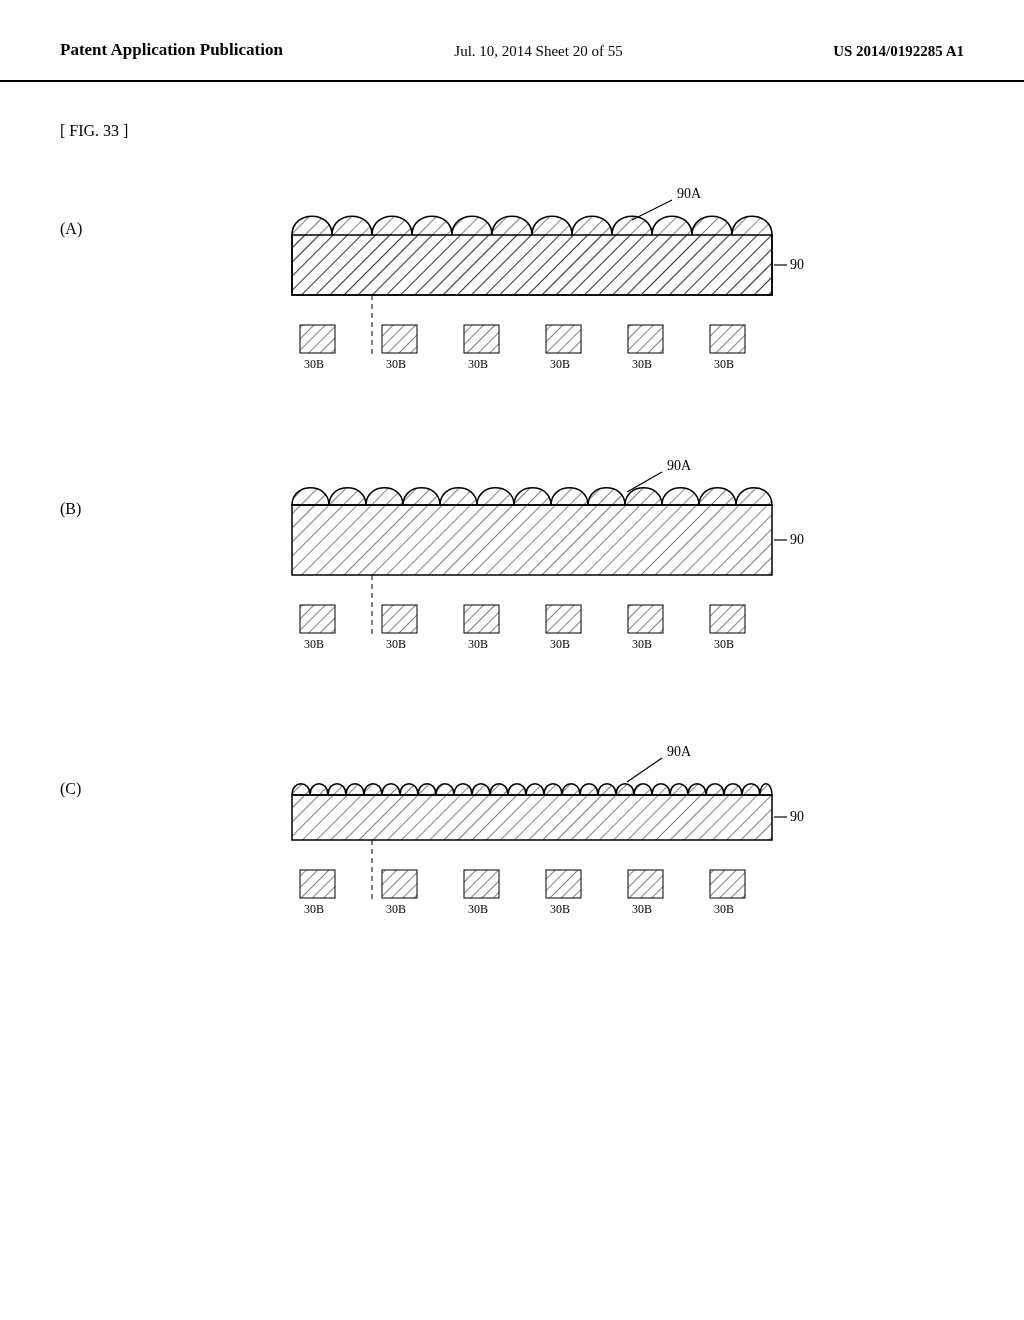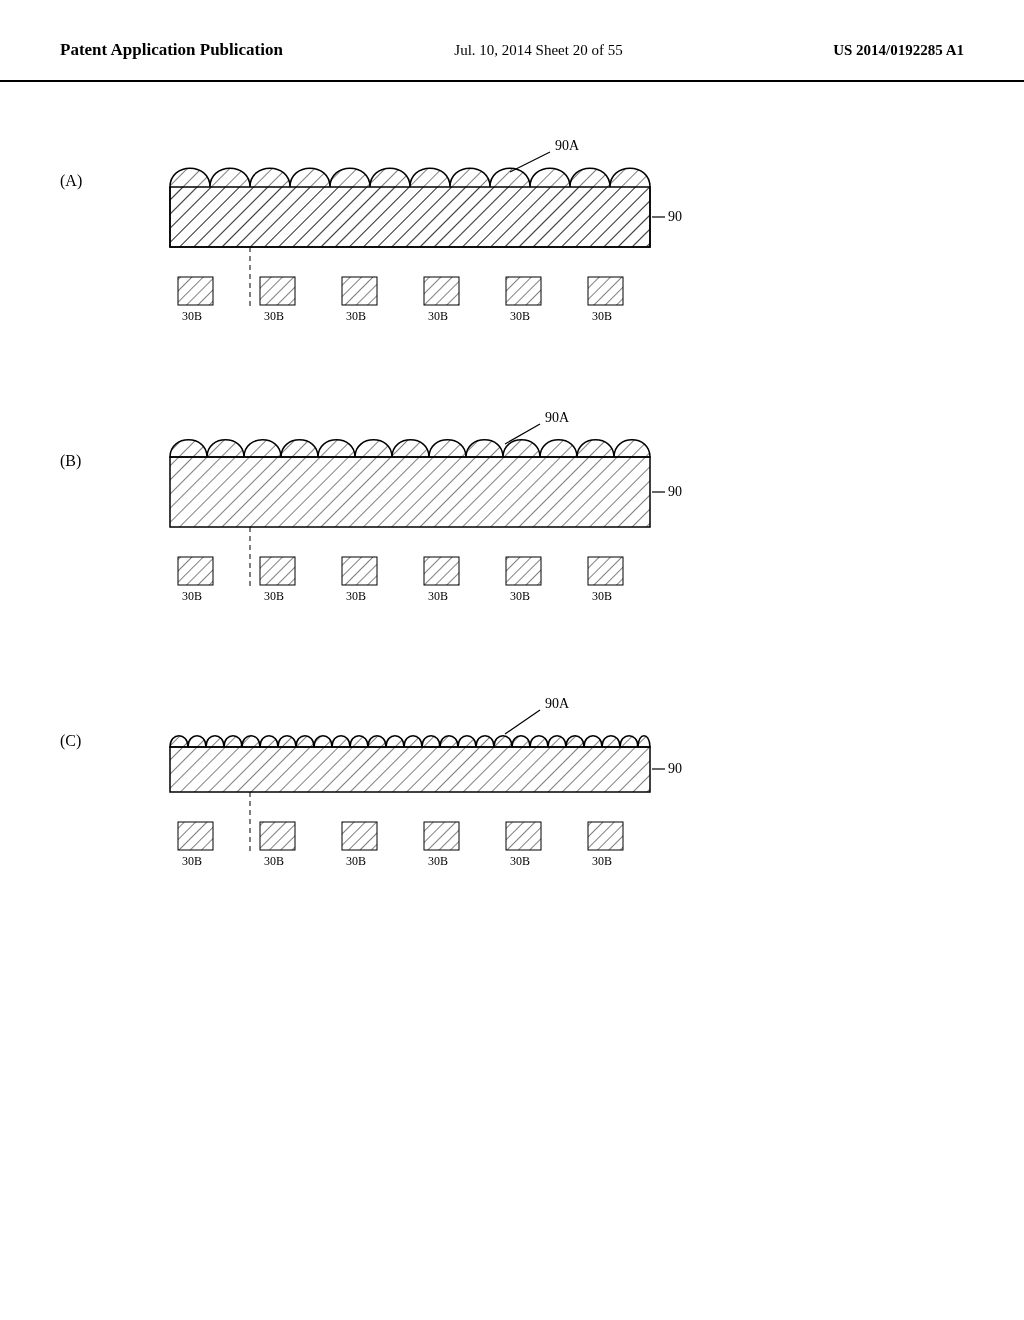--- a/index.html
+++ b/index.html
@@ -7,21 +7,21 @@
       width: 1024px;
       min-height: 1320px;
       background: #fff;
       font-family: 'Times New Roman', Times, serif;
       position: relative;
     }
 
     .header {
       display: flex;
       justify-content: space-between;
-      align-items: center;
+      align-items: flex-end;
       padding: 40px 60px 20px 60px;
       border-bottom: 2px solid #000;
     }
 
     .header-left {
       font-size: 17px;
       font-weight: bold;
     }
 
     .header-center {
@@ -54,39 +54,41 @@
       font-size: 16px;
       width: 60px;
       padding-top: 50px;
       flex-shrink: 0;
     }
 
     .diagram-area {
       flex: 1;
       display: flex;
       flex-direction: column;
+      align-items: center;
     }
 
     
     .main-svg {
       display: block;
     }
 
     
   </style>
 </head>
 <body>
 
 <div class="header">
   <div class="header-left">Patent Application Publication</div>
   <div class="header-center">Jul. 10, 2014   Sheet 20 of 55</div>
   <div class="header-right">US 2014/0192285 A1</div>
 </div>
 
 <div class="page-content">
+  <div class="fig-label">[ FIG. 33 ]</div>
 
   <div class="diagram-section">
     <div class="section-label">(A)</div>
     <div class="diagram-area">
       <svg width="600" height="230" class="main-svg">
         <defs>
           <pattern id="hatch-a" patternUnits="userSpaceOnUse" width="10" height="10" patternTransform="rotate(45)">
             <line x1="0" y1="0" x2="0" y2="10" stroke="#000" stroke-width="1"></line>
           </pattern>
           <pattern id="hatch-small" patternUnits="userSpaceOnUse" width="8" height="8" patternTransform="rotate(45)">

